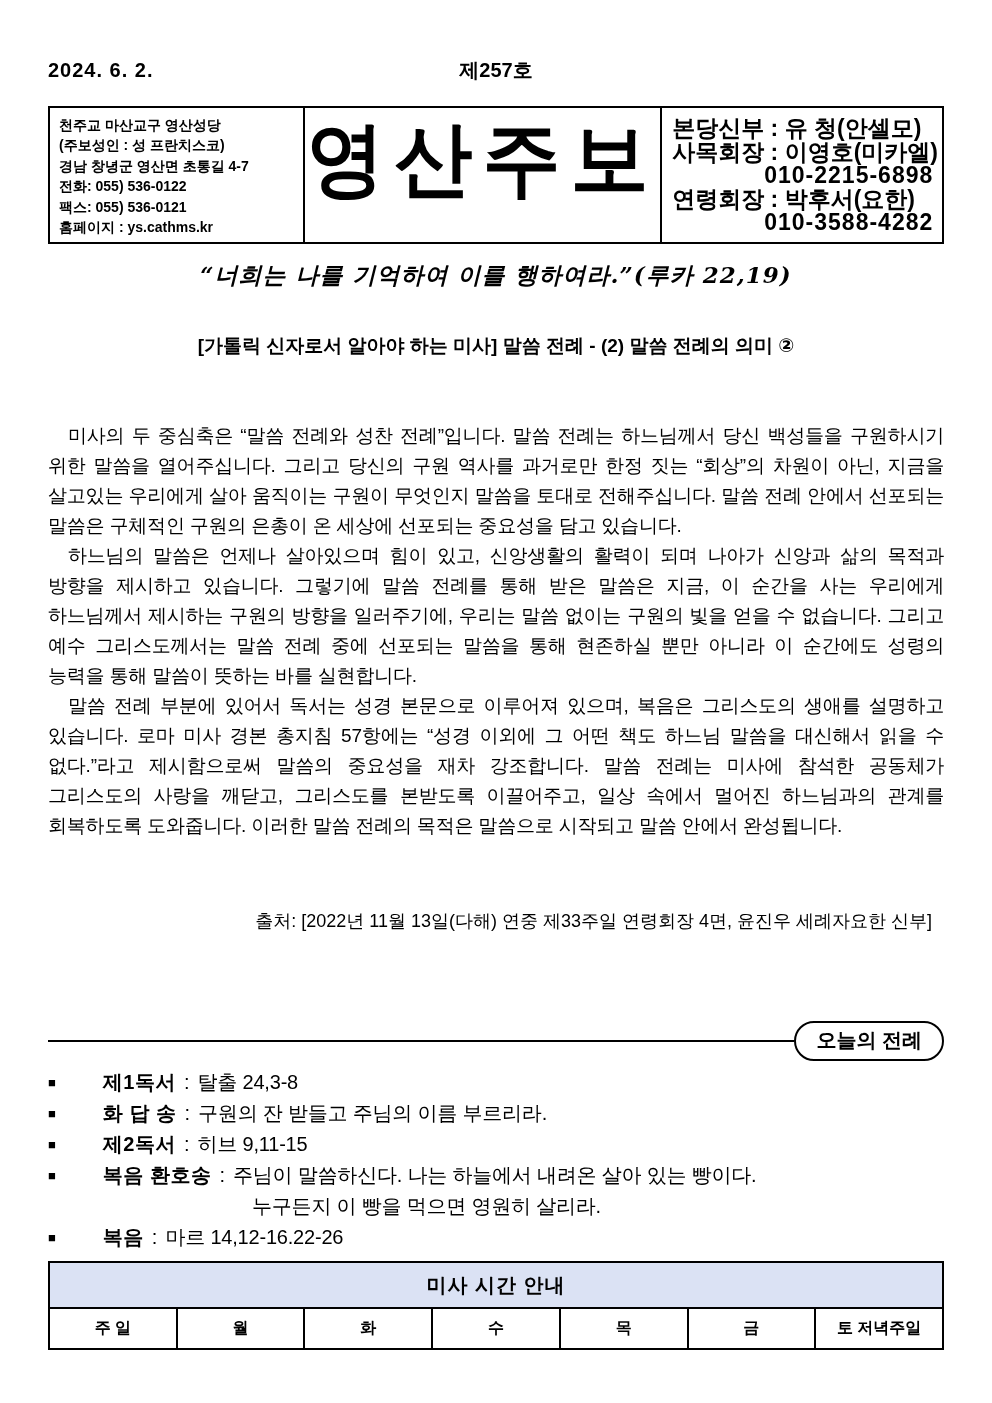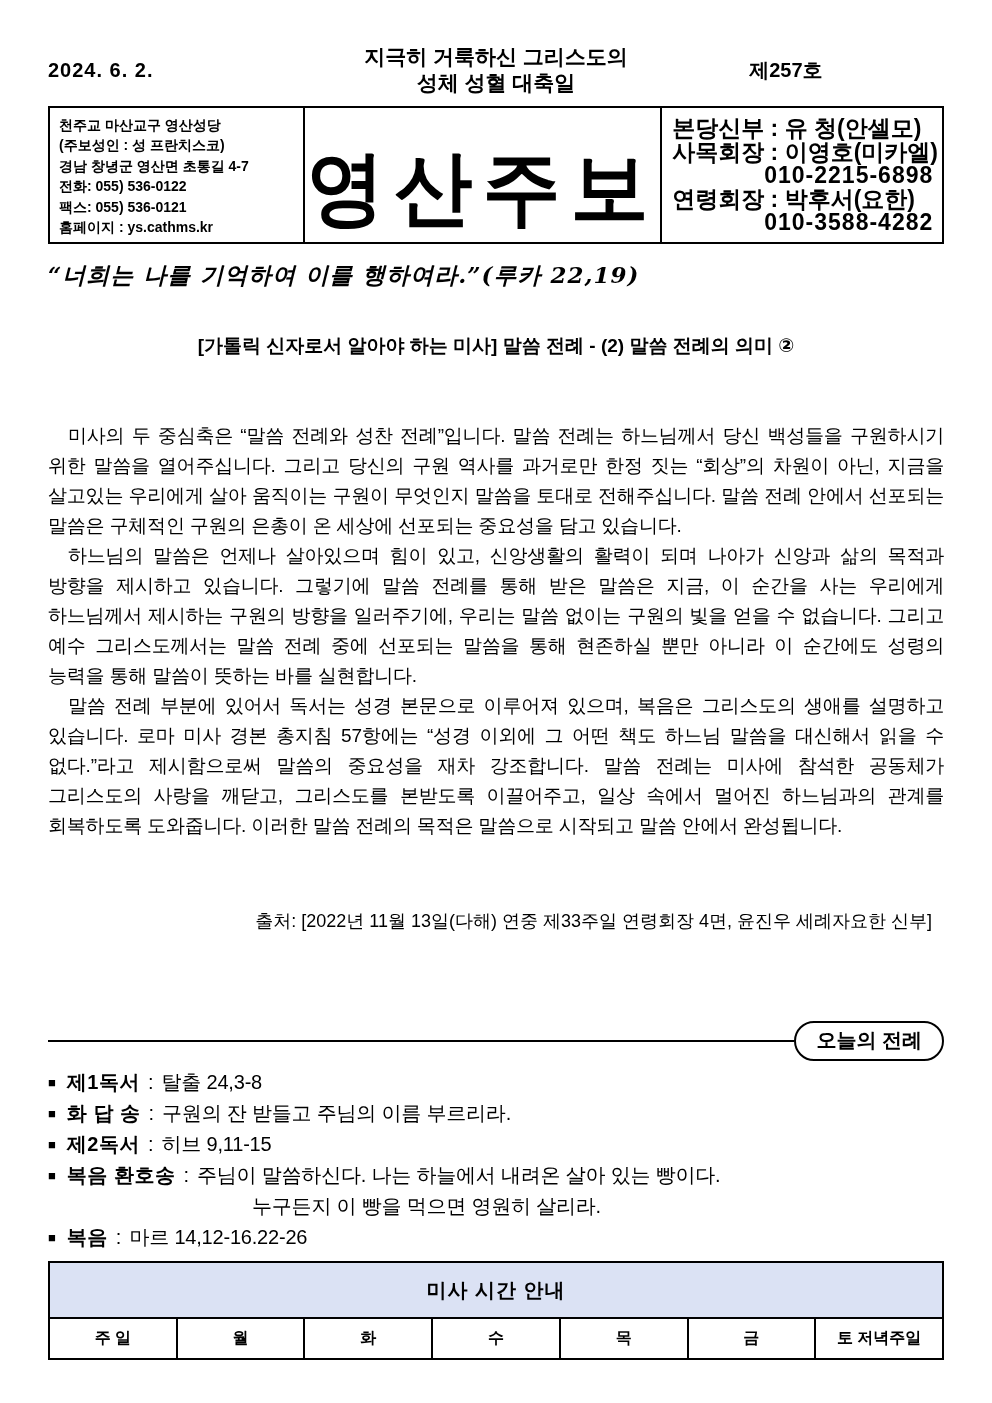--- a/index.html
+++ b/index.html
@@ -16,33 +16,33 @@
   .m-date{ font-size:20px; font-weight:bold; letter-spacing:1px; }
   .m-feast{ text-align:center; font-size:21px; font-weight:bold; line-height:26px; }
   .m-issue{ text-align:center; font-size:20px; font-weight:bold; }
 
   
   .header-box{ margin-top:10px; height:138px; display:flex; border:2px solid #000; }
   .hb-cell{ border-right:2px solid #000; }
   .hb-cell:last-child{ border-right:none; }
   .hb-left{ width:262px; padding:7px 6px 6px 9px; }
   .hb-left div{ font-size:14px; font-weight:bold; line-height:20.4px; white-space:nowrap; }
-  .hb-center{ width:368px; display:flex; align-items:flex-end; justify-content:center; }
+  .hb-center{ width:368px; display:flex; align-items:flex-start; justify-content:center; }
   .paper-title{
     font-family:"DejaVu Serif","Liberation Serif",serif;
     font-weight:bold; font-size:78px; letter-spacing:10px;
     transform:scaleY(1.05); white-space:nowrap;
   }
   .hb-right{ flex:1; padding:9px 4px 6px 10px; }
   .hb-right div{ font-size:23px; font-weight:bold; line-height:23.5px; white-space:nowrap; }
   .hb-right div.indent{ padding-left:92px; letter-spacing:1px; }
 
   
   .quote{
-    margin-top:16px; text-align:left;
+    margin-top:16px; text-align:center;
     font-family:"DejaVu Serif","Liberation Serif",serif;
     font-weight:bold; font-style:italic; font-size:23px; letter-spacing:1px;
   }
 
   
   .article-heading{ margin-top:42px; text-align:center; font-size:19px; font-weight:bold; }
   .article{ margin-top:62px; }
   .article p{
     font-size:19px; line-height:30px; text-align:justify;
     text-indent:20px; word-break:keep-all; letter-spacing:-0.2px;
@@ -54,43 +54,39 @@
   .ld-rule{ flex:1; border-top:2px solid #000; height:0; }
   .ld-pill{
     border:2px solid #000; border-radius:20px; padding:4px 20px 5px 20px;
     font-size:20px; font-weight:bold; white-space:nowrap;
   }
 
   
   .readings{ margin-top:8px; }
   .r-row{ display:flex; align-items:baseline; height:31px; font-size:20px; }
   .r-bullet{ font-size:13px; margin-right:11px; transform:translateY(-2px); }
-  .r-label{ font-weight:bold; letter-spacing:0.5px; }
+  .r-label{ font-weight:bold; letter-spacing:0.5px;margin-left:36px; }
   .r-sep{ margin:0 8px; }
   .r-text{ letter-spacing:-0.2px; }
   .r-row.cont{ padding-left:204px; }
 
   
   .schedule{ margin-top:6px; width:100%; border-collapse:collapse; border:2px solid #000; table-layout:fixed; }
   .schedule td, .schedule th{ border:2px solid #000; text-align:center; vertical-align:middle; }
-  .sch-title td{ height:56px; font-size:20px; font-weight:bold; letter-spacing:1px;margin-left:9px; }
+  .sch-title td{ height:46px; font-size:20px; font-weight:bold; letter-spacing:1px;margin-left:9px; }
   .sch-days th{ height:41px; font-size:16px; font-weight:bold; }
   .sch-times td{ height:43px; font-size:20px; font-weight:normal; letter-spacing:0.5px; }
 </style>
 </head>
 <body>
 
 <div class="page">
 
   <header class="masthead">
     <div class="m-date">2024. 6. 2.</div>
-    <div class="m-feast">
-      <div>지극히 거룩하신 그리스도의</div>
-      <div>성체 성혈 대축일</div>
-    </div>
     <div class="m-issue">제257호</div>
   </header>
 
   <section class="header-box">
     <div class="hb-cell hb-left">
       <div>천주교 마산교구 영산성당</div>
       <div>(주보성인 : 성 프란치스코)</div>
       <div>경남 창녕군 영산면 초통길 4-7</div>
       <div>전화: 055) 536-0122</div>
       <div>팩스: 055) 536-0121</div>

